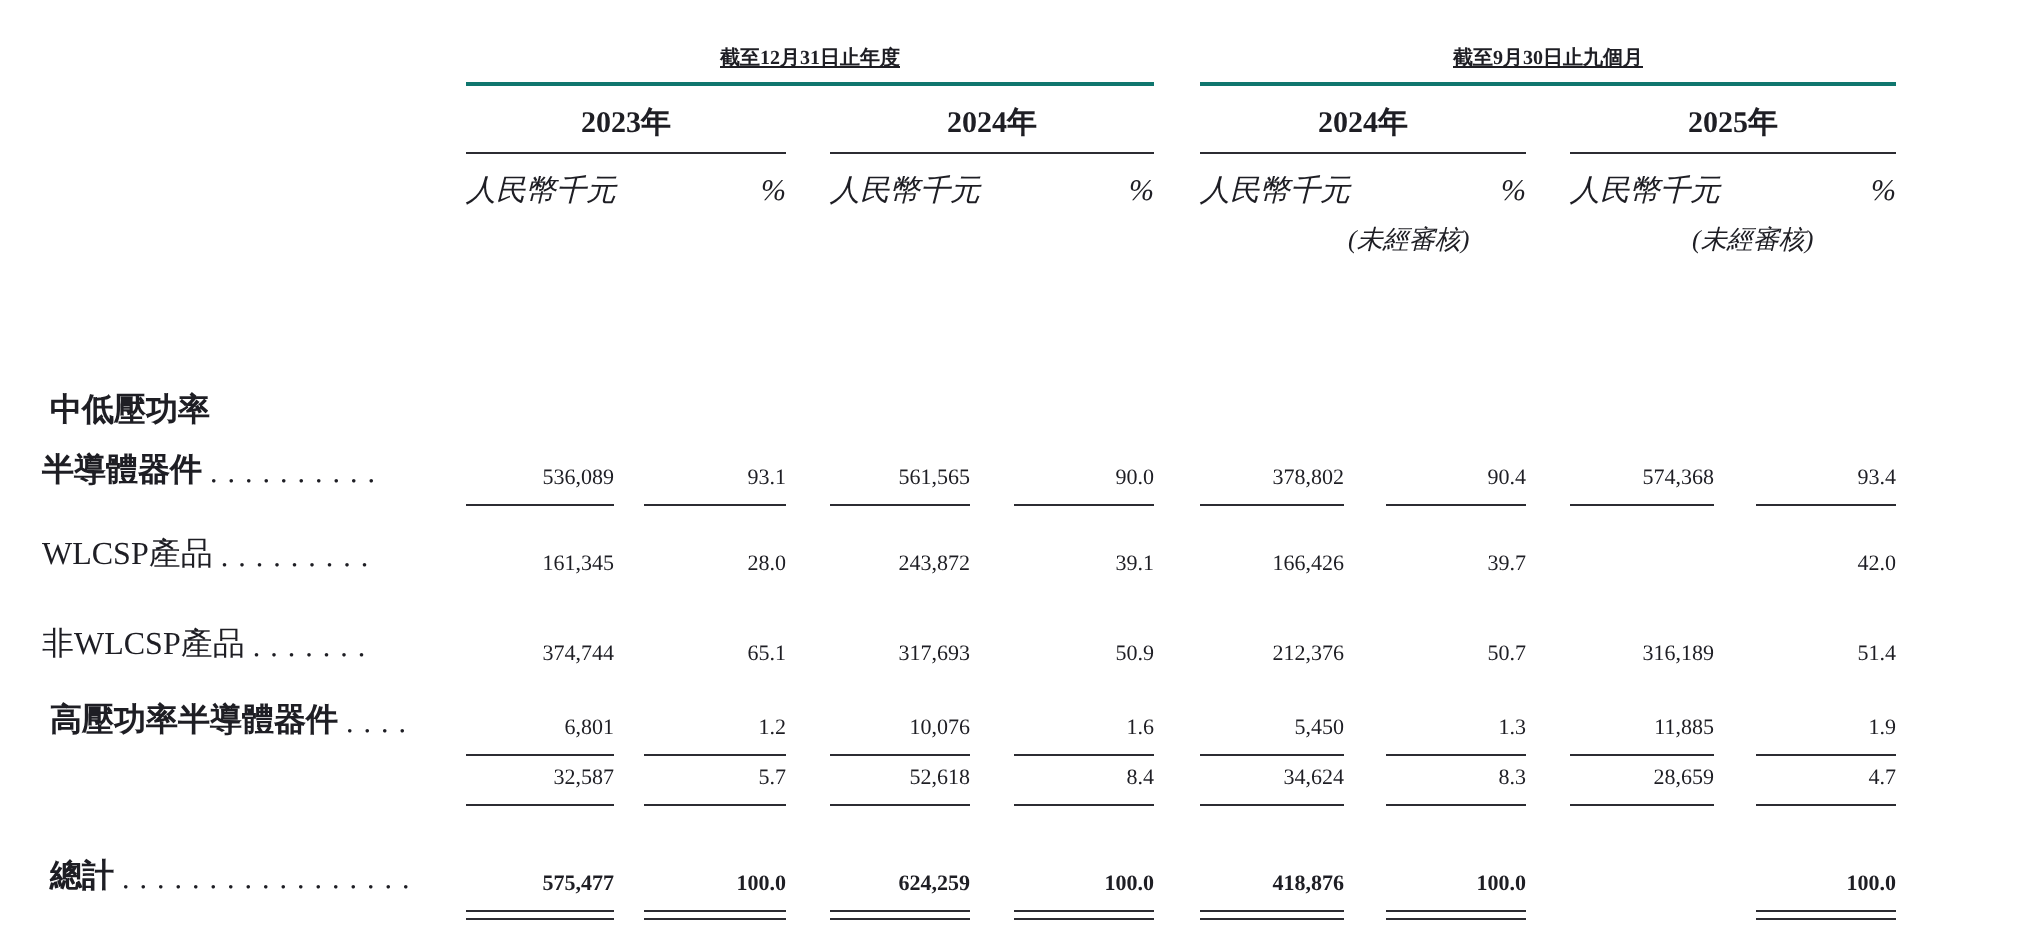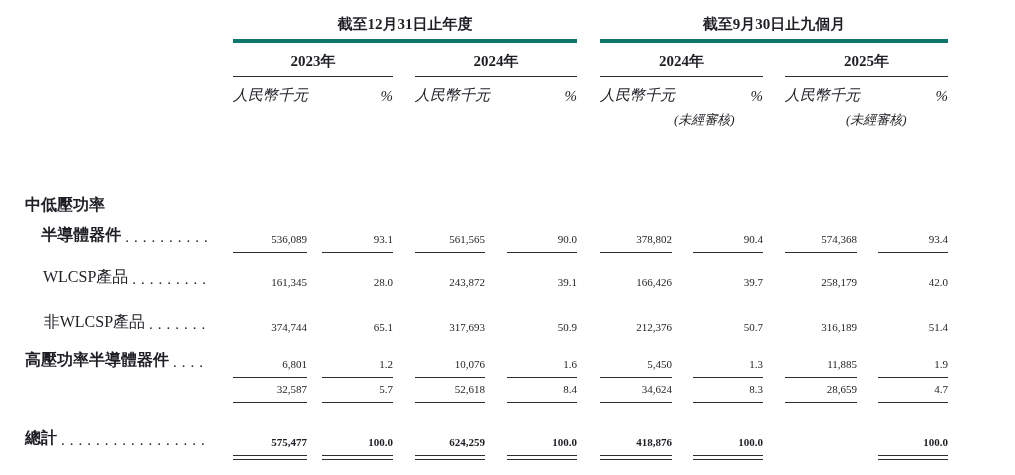--- a/index.html
+++ b/index.html
@@ -30,23 +30,24 @@
   
   .r-titles  { height: 43px; }
   .r-years   { height: 34px; }
   .r-colhead { height: 31px; }
   .r-unaud   { height: 24px; }
   .r-spacer  { height: 38px; }
 
   .group-title {
     justify-content: center;
     font-weight: bold;
-    font-size: 15px;
+    font-size: 10px;
     padding-bottom: 5px;
-    border-bottom: 4px solid #0f766e;
+    border-bottom: 2px solid #0f766e;
+    text-decoration: underline;
   }
   .g1 { grid-column: 2 / 9; }
   .g2 { grid-column: 10 / 17; }
 
   .year-cell {
     justify-content: center;
     font-weight: bold;
     font-size: 15px;
     padding-bottom: 5px;
     border-bottom: 1.5px solid #2c2c32;
@@ -84,21 +85,21 @@
   .v8 { grid-column: 16; }
 
   
   .body-row .cell { padding-bottom: 7px; }
   .label-cell {
     grid-column: 1;
     font-size: 16px;
     margin-top: 25px;
   }
   .indent-0 { padding-left: 25px; }
-  .indent-1 { padding-left: 21px; justify-content: center; }
+  .indent-1 { padding-left: 21px; }
   .b { font-weight: bold; }
   .val {
     justify-content: flex-end;
     font-size: 11px;
   }
   .ruled        { border-bottom: 1.5px solid #2c2c32; }
   .ruled-double { border-bottom: 1.5px solid #2c2c32; position: relative; }
   .ruled-double::after {
     content: "";
     position: absolute;
@@ -193,21 +194,20 @@
         <div class="cell label-cell indent-1">
           <span>WLCSP產品</span>
           <span class="dots">.........</span>
         </div>
         <div class="cell val v1">161,345</div>
         <div class="cell val v2">28.0</div>
         <div class="cell val v3">243,872</div>
         <div class="cell val v4">39.1</div>
         <div class="cell val v5">166,426</div>
         <div class="cell val v6">39.7</div>
-        <div class="cell val v7">258,179</div>
         <div class="cell val v8">42.0</div>
       </div>
       <div class="trow body-row br-3">
         <div class="cell label-cell indent-1">
           <span>非WLCSP產品</span>
           <span class="dots">.......</span>
         </div>
         <div class="cell val v1">374,744</div>
         <div class="cell val v2">65.1</div>
         <div class="cell val v3">317,693</div>

